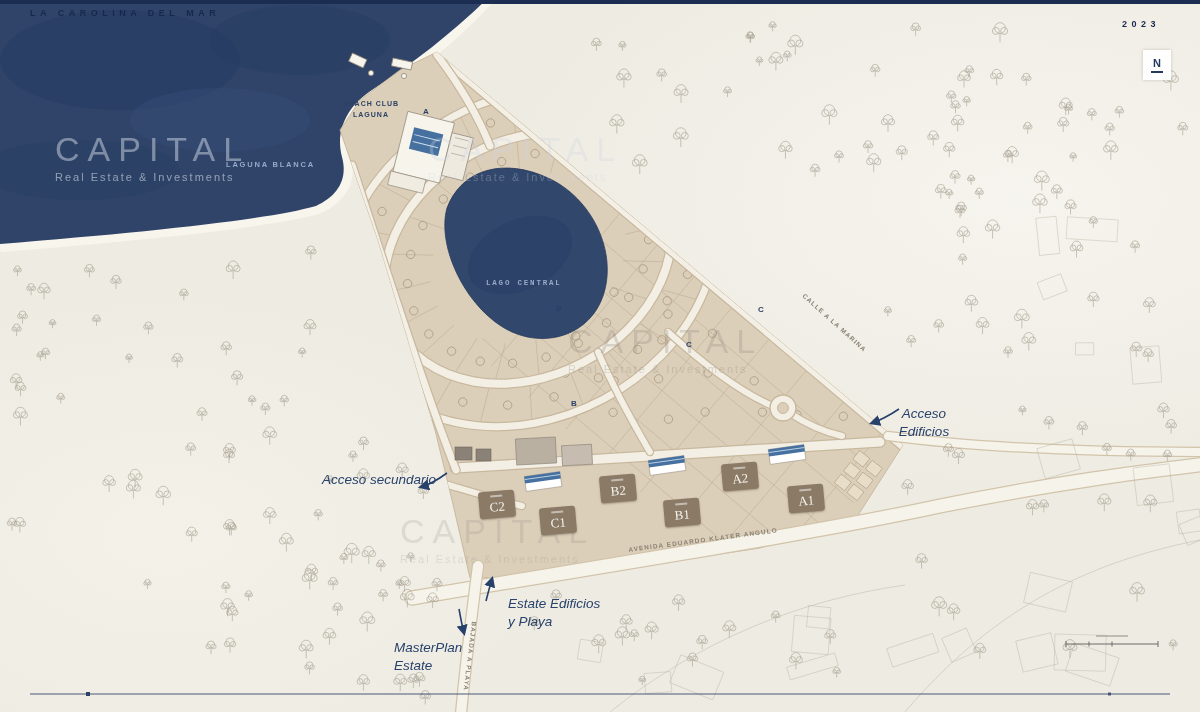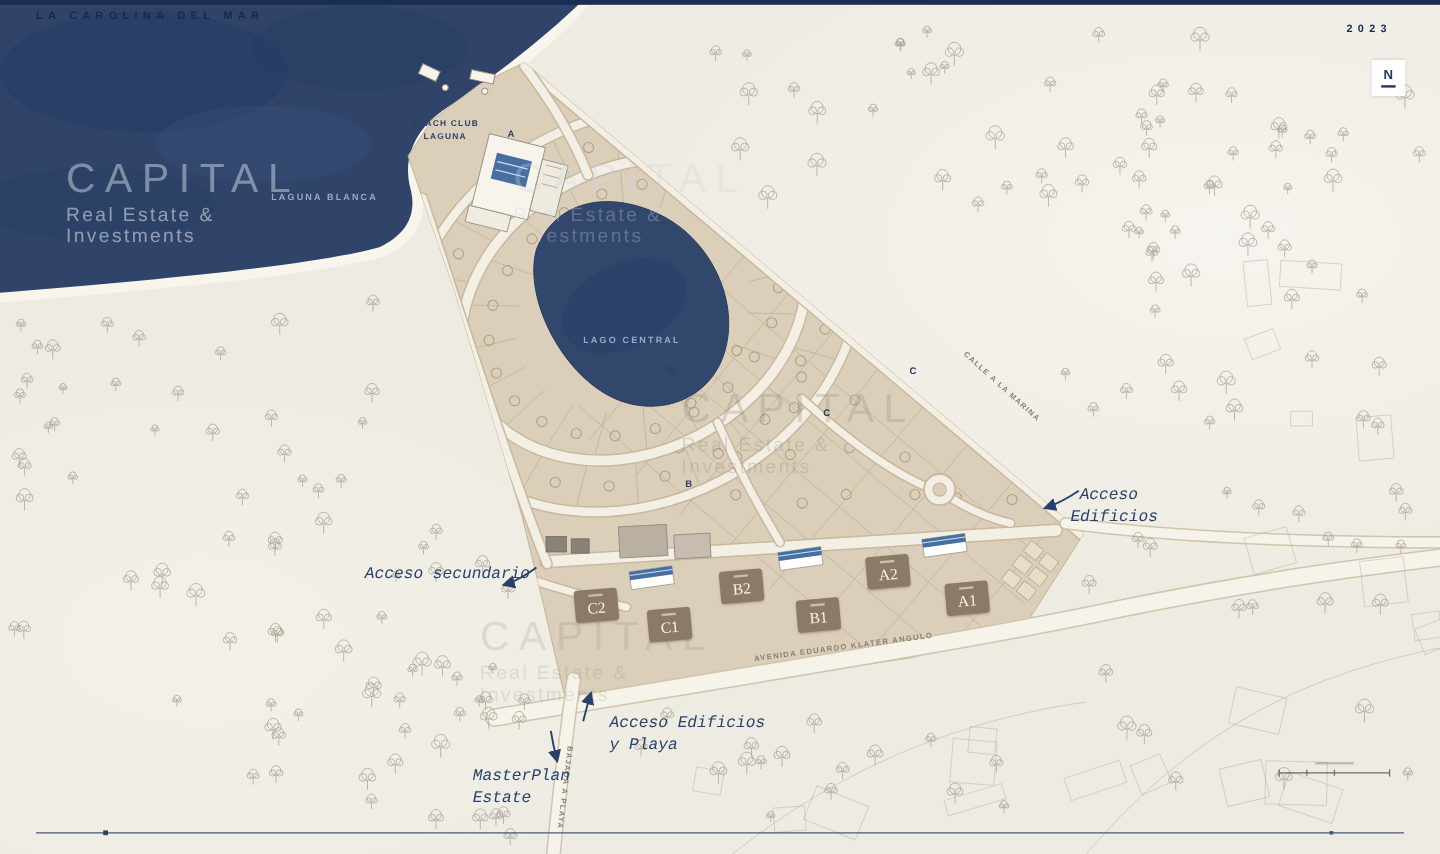--- a/index.html
+++ b/index.html
@@ -10,30 +10,30 @@
       radial-gradient(700px 420px at 14% 75%, #f4f1e9, rgba(244,241,233,0) 60%),
       #eeebe2;}
   .top-rule{position:absolute;top:0;left:0;width:100%;height:4px;background:#1b2e52;}
   svg{position:absolute;left:0;top:0;}
   .lbl{position:absolute;white-space:nowrap;}
   .project{font-size:9px;font-weight:bold;letter-spacing:4.5px;color:#16294d;}
   .title{font-family:"Liberation Serif",serif;font-size:46px;color:#c5d0e0;letter-spacing:1px;}
   .water-cap{font-size:7.5px;font-weight:bold;letter-spacing:1.8px;color:#96a9c8;margin-top:16px;}
   .map-cap{font-size:7px;font-weight:bold;letter-spacing:1px;color:#2c4166;text-align:center;line-height:1.6;white-space:normal;width:62px;}
   .road-cap{font-size:6.4px;font-weight:bold;letter-spacing:1.1px;color:#8a8173;}
-  .access{font-family:Liberation Mono, monospace;font-style:italic;font-size:13.5px;color:#28426c;line-height:1.3;}
+  .access{font-family:Liberation Sans, sans-serif;font-style:italic;font-size:13.5px;color:#28426c;line-height:1.3;}
   .sector{font-size:8px;font-weight:bold;color:#2c4068;}
   .plaque{position:absolute;width:36px;height:27px;background:#8a7a66;border-radius:3px;
     color:#f7f4ee;font-family:"Liberation Serif",serif;font-size:13px;
     display:flex;flex-direction:column;align-items:center;justify-content:center;
     transform:rotate(-5deg);box-shadow:0 1px 2px rgba(60,50,40,.35);}
   .plaque::before{content:"";width:12px;height:2px;background:rgba(255,255,255,.5);margin-bottom:2px;}
   .wm{position:absolute;pointer-events:none;}
   .wm .b{font-size:34px;letter-spacing:8px;}
-  .wm .t{font-size:16px;letter-spacing:2px;margin-top:2px;}
+  .wm .t{font-size:11px;letter-spacing:2px;margin-top:2px;}
   .wm1{color:rgba(228,235,245,.45);} .wm1 .t{color:rgba(228,235,245,.55);}
   .wm2{color:rgba(205,212,224,.30);}
   .wm3{color:rgba(130,125,115,.25);}
   .wm4{color:rgba(130,125,115,.18);}
   .compass{position:absolute;left:1143px;top:50px;width:28px;height:30px;background:rgba(255,255,255,.92);
     display:flex;flex-direction:column;align-items:center;justify-content:center;
     font-size:11px;font-weight:bold;color:#23395f;box-shadow:0 0 3px rgba(120,115,100,.35);}
   .compass::after{content:"";width:12px;height:2px;background:#23395f;margin-top:2px;}
   .two-line{white-space:normal;}
 </style>
@@ -1527,36 +1527,36 @@
   <div class="wm wm3" style="left:568px;top:322px;width:230px;">
     <div class="b">CAPITAL</div>
     <div class="t">Real Estate &amp; Investments</div>
   </div>
   <div class="wm wm4" style="left:400px;top:512px;width:230px;">
     <div class="b">CAPITAL</div>
     <div class="t">Real Estate &amp; Investments</div>
   </div>
 
   <div class="lbl water-cap" style="left:226px;top:144px;">LAGUNA BLANCA</div>
-  <div class="lbl water-cap" style="left:486px;top:263px;">LAGO CENTRAL</div>
+  <div class="lbl water-cap" style="left:486px;top:263px;font-family:Liberation Mono, monospace;">LAGO CENTRAL</div>
   <div class="lbl map-cap" style="left:340px;top:98px;">
     <span>BEACH CLUB</span><br>
     <span>LAGUNA</span>
   </div>
   <div class="lbl road-cap" style="left:806px;top:292px;transform:rotate(42deg);transform-origin:0 0;">CALLE A LA MARINA</div>
   <div class="lbl road-cap" style="left:628px;top:546px;transform:rotate(-7.5deg);transform-origin:0 0;">AVENIDA EDUARDO KLATER ANGULO</div>
   <div class="lbl road-cap" style="left:478px;top:622px;transform:rotate(97deg);transform-origin:0 0;">BAJADA A PLAYA</div>
 
-  <div class="lbl access" style="left:304px;top:471px;text-align:right;">Acceso secundario</div>
+  <div class="lbl access" style="left:322px;top:471px;text-align:right;">Acceso secundario</div>
   <div class="lbl access two-line" style="left:892px;top:405px;width:64px;text-align:center;">
     <span>Acceso</span><br>
     <span>Edificios</span>
   </div>
   <div class="lbl access two-line" style="left:508px;top:595px;">
-    <span>Acceso Edificios</span><br>
+    <span>Estate Edificios</span><br>
     <span>y Playa</span>
   </div>
   <div class="lbl access two-line" style="left:394px;top:639px;">
     <span>MasterPlan</span><br>
     <span>Estate</span>
   </div>
 
   <div class="plaque" style="left:479px;top:491px;">
       <span>C2</span>
     </div>

